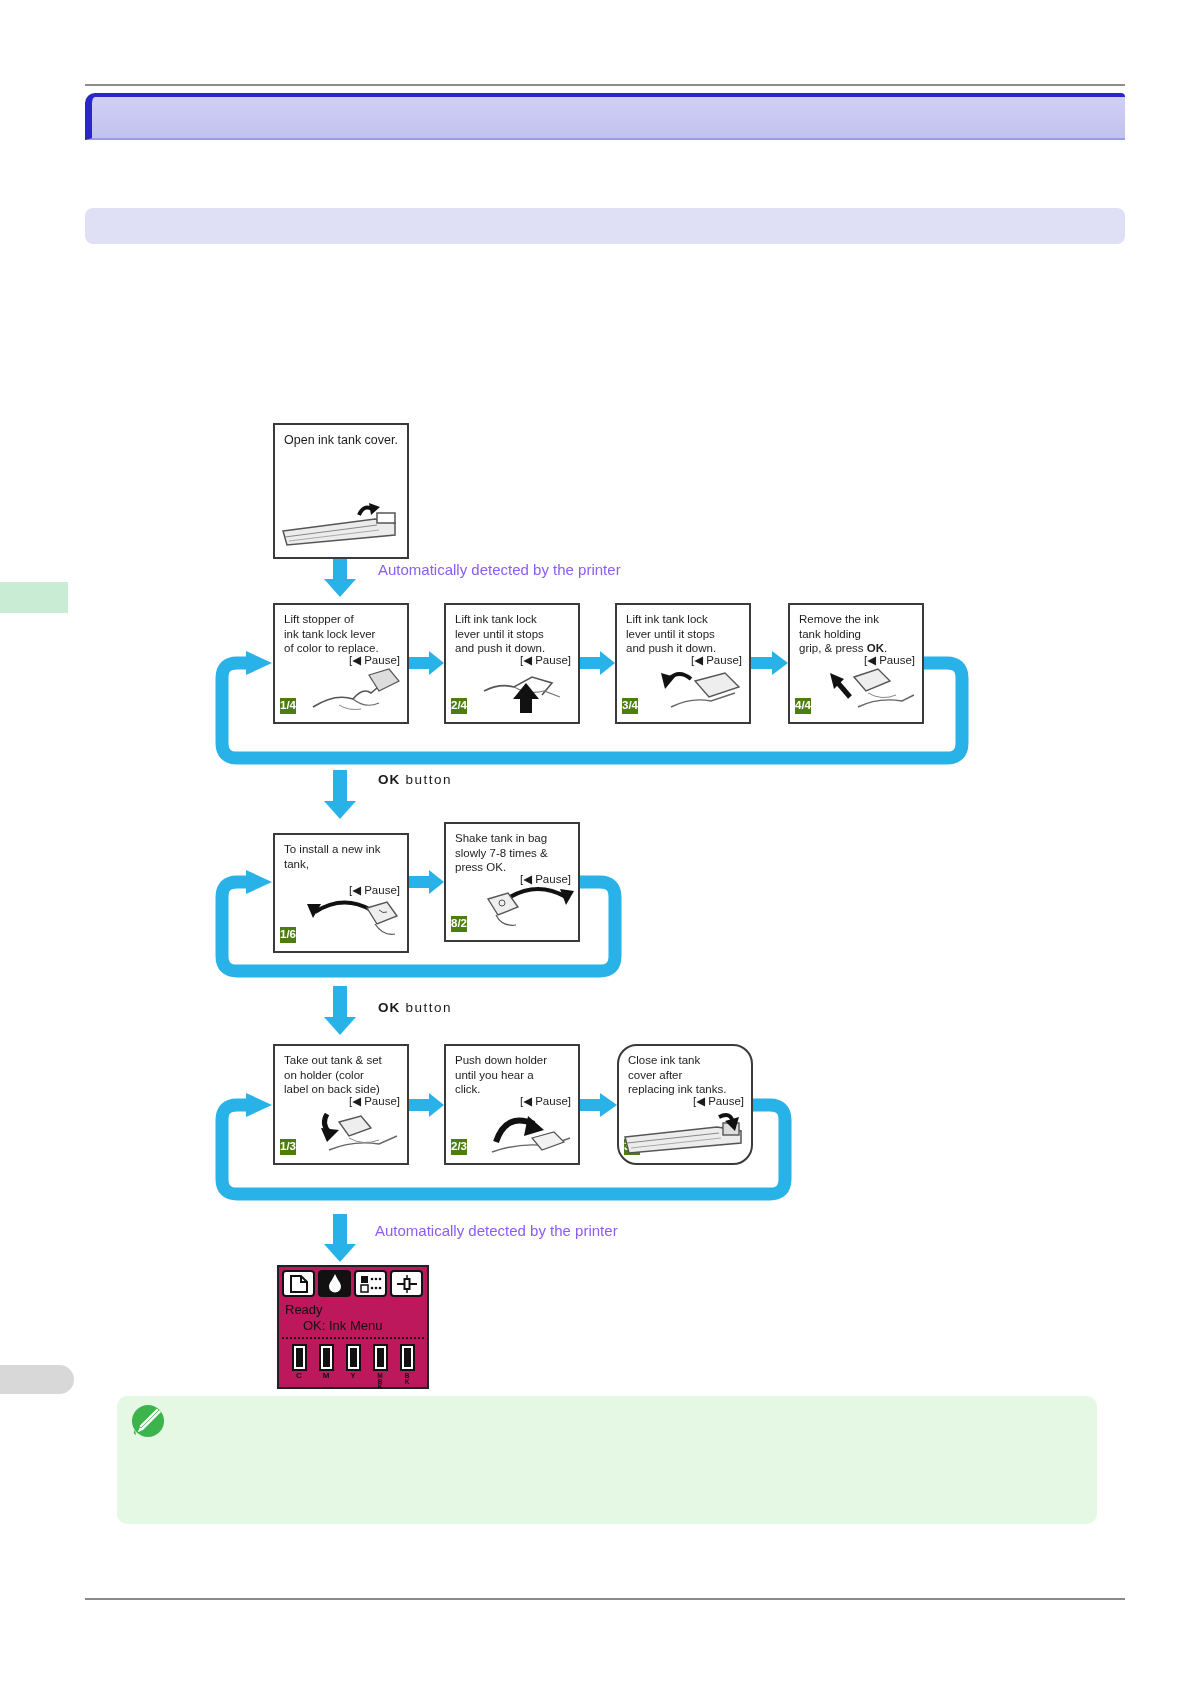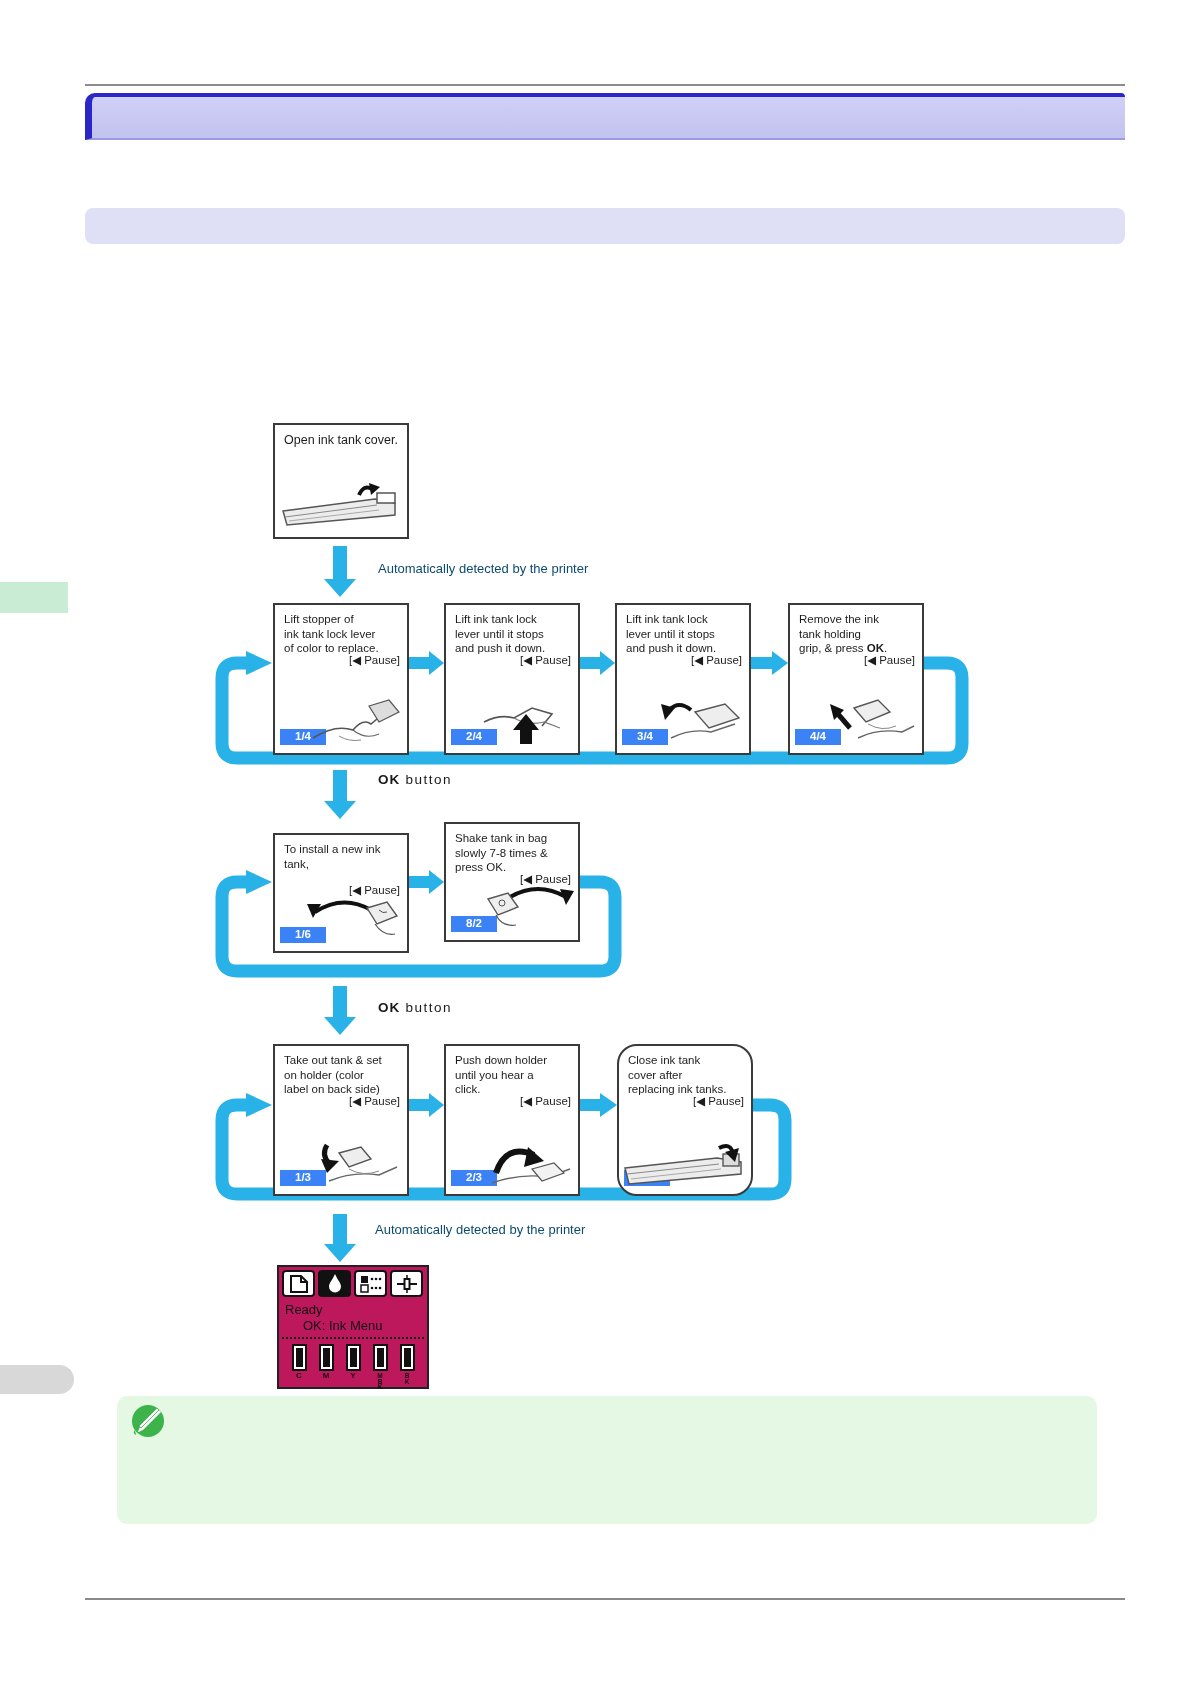--- a/index.html
+++ b/index.html
@@ -19,38 +19,38 @@
   }
   .sub-bar{
     position:absolute;left:85px;top:208px;width:1040px;height:36px;
     background:#dfdff6;border-radius:8px;
   }
   
   .mint-tab{position:absolute;left:0;top:582px;width:68px;height:31px;background:#c9edd4;}
   .gray-pill{position:absolute;left:0;top:1365px;width:74px;height:29px;background:#d8d8d8;border-radius:0 15px 15px 0;}
   
   .flow-box{
-    position:absolute;width:136px;height:152px;background:#fff;
+    position:absolute;width:136px;height:121px;background:#fff;
     border:2px solid #3a3a3a;box-sizing:border-box;
   }
   .flow-box .txt{
     position:absolute;top:7px;left:9px;right:3px;
     font-size:11.5px;line-height:1.28;white-space:pre-line;color:#1c1c1c;
   }
   .flow-box .pause{
     position:absolute;top:48px;right:7px;font-size:11.5px;color:#1c1c1c;white-space:nowrap;padding-left:8px;
   }
   .flow-box .badge{
-    position:absolute;left:5px;bottom:8px;background:#3b82f6;color:#fff;
-    font-size:11.5px;font-weight:bold;padding:1px 15px;line-height:1.2;
+    position:absolute;left:5px;bottom:8px;background:#4d7c0f;color:#fff;
+    font-size:11.5px;font-weight:bold;padding:1px 0;line-height:1.2;
   }
   .flow-box .illus{position:absolute;right:2px;bottom:3px;}
   .flow-box .illus-bl{position:absolute;left:4px;bottom:2px;}
   
-  .flow-label{position:absolute;font-size:13px;color:#0c4a6e;white-space:nowrap;}
+  .flow-label{position:absolute;font-size:15px;color:#8b5cf6;white-space:nowrap;}
   .ok-label{position:absolute;font-size:13.5px;color:#1a1a1a;letter-spacing:1.5px;white-space:nowrap;}
   .ok-label b{letter-spacing:1px;}
   
   .panel{
     position:absolute;left:277px;top:1265px;width:152px;height:124px;
     border:2px solid #222;background:#be185d;box-sizing:border-box;
   }
   .panel .tabs{position:absolute;left:3px;top:3px;display:flex;gap:3px;}
   .panel .tab{
     width:33px;height:27px;border:2px solid #111;border-radius:4px;
@@ -124,21 +124,21 @@
     <path d="M 580 882 H 600 Q 615 882 615 897 V 956 Q 615 971 600 971 H 237 Q 222 971 222 956 V 897 Q 222 882 237 882 H 246"></path>
     <path d="M 753 1105 H 770 Q 785 1105 785 1120 V 1179 Q 785 1194 770 1194 H 237 Q 222 1194 222 1179 V 1120 Q 222 1105 237 1105 H 246"></path>
   </g>
   <g fill="#29b2e8">
     <polygon points="246,651 246,675 272,663"></polygon>
     <polygon points="246,870 246,894 272,882"></polygon>
     <polygon points="246,1093 246,1117 272,1105"></polygon>
   </g>
 </svg>
 
-<div class="flow-box" style="left:273px;top:423px;height:116px;">
+<div class="flow-box" style="left:273px;top:423px;height:136px;">
   <span class="txt" style="font-size:12.5px;">Open ink tank cover.</span>
   <span class="illus-bl">
     <svg width="124" height="56" viewBox="0 0 124 56">
       <path d="M4 36 L96 24 L116 28 L116 40 L8 50 Z" fill="#ececec" stroke="#555" stroke-width="1.5"></path>
       <path d="M6 42 L98 30" stroke="#888" stroke-width="1" fill="none"></path>
       <path d="M10 46 L100 35" stroke="#aaa" stroke-width="1" fill="none"></path>
       <rect x="98" y="18" width="18" height="10" fill="#fff" stroke="#555" stroke-width="1.5"></rect>
       <path d="M80 20 q5 -11 13 -6" fill="none" stroke="#111" stroke-width="4"></path>
       <polygon points="90,8 101,12 92,20" fill="#111"></polygon>
     </svg>

